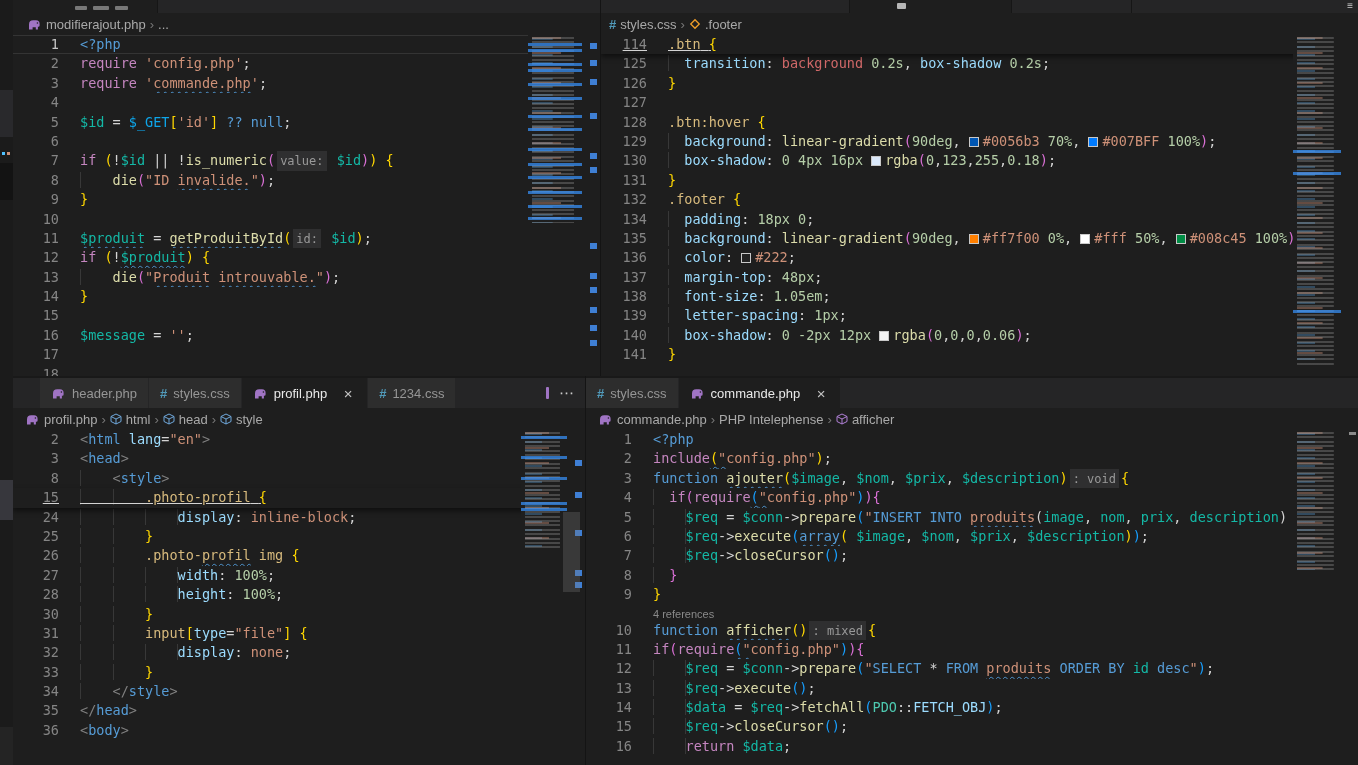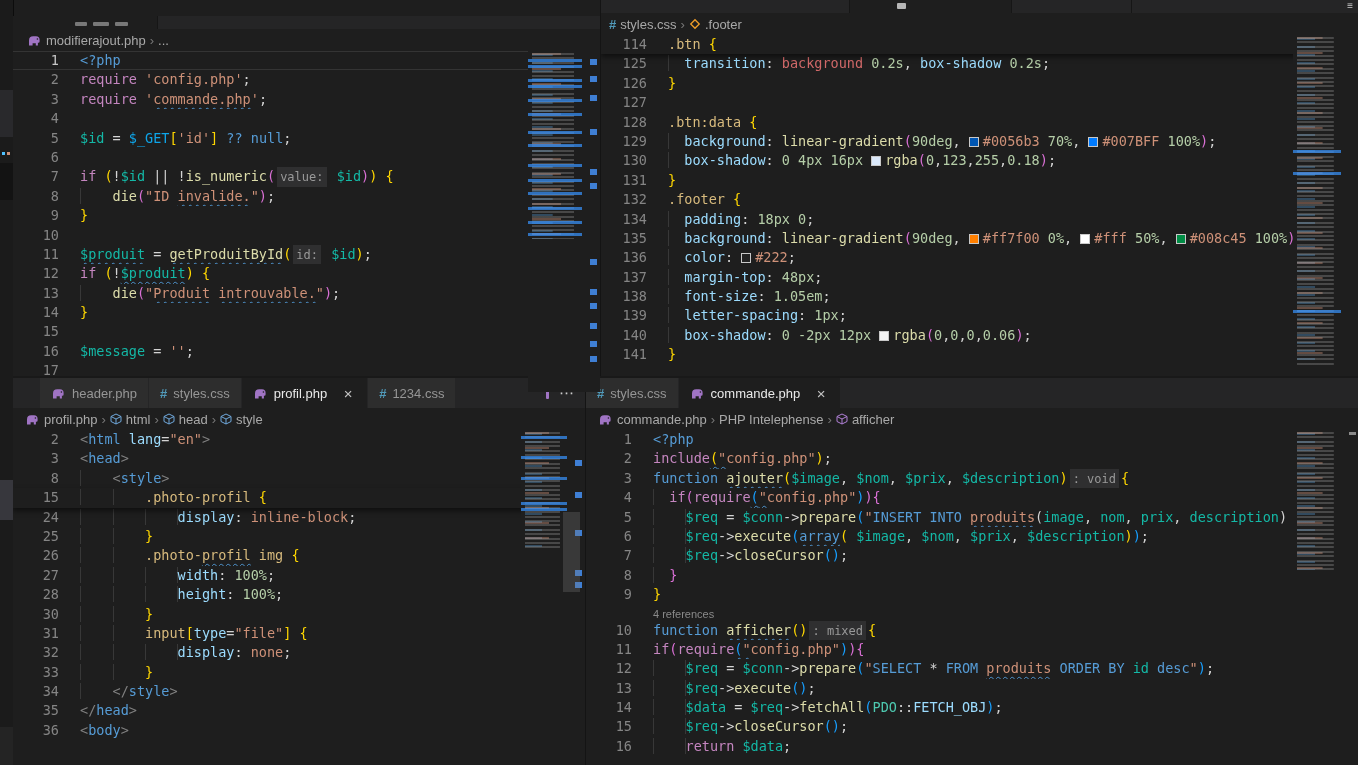--- a/index.html
+++ b/index.html
@@ -1,19 +1,19 @@
 <!DOCTYPE html>
 <html><head>
 <meta charset="utf-8">
 <style>
   html,body{margin:0;padding:0;background:#1e1e1e;}
   body{width:1358px;height:765px;overflow:hidden;position:relative;
        font-family:"Liberation Sans",sans-serif;color:#d4d4d4;}
   .pane{position:absolute;background:#1e1e1e;overflow:hidden;}
-  #tl{left:13px;top:16px;width:587px;height:376px;}
+  #tl{left:13px;top:0;width:587px;height:376px;}
   #tr{left:600px;top:0;width:758px;height:376px;border-left:1px solid #141414;}
   #bl{left:13px;top:376px;width:572px;height:389px;}
   #br{left:585px;top:376px;width:773px;height:389px;border-left:1px solid #141414;}
 
   
   #rail{position:absolute;left:0;top:0;width:13px;height:765px;background:#1b1b1b;border-right:1px solid #0c0c0c;}
   .railblock{position:absolute;left:0;width:13px;}
 
   
   .strip{height:13px;background:#252526;position:relative;overflow:hidden;}
@@ -42,21 +42,21 @@
   
   .code{position:absolute;left:0;right:14px;bottom:0;overflow:hidden;
         font-family:"DejaVu Sans Mono",monospace;font-size:13.5px;line-height:19.4px;}
   .t35{top:35px;} .t54{top:54px;}
   .row{display:flex;height:19.4px;}
   .ln{flex:none;width:46px;text-align:right;color:#858585;}
   .lc{flex:1 1 auto;min-width:0;padding-left:21px;white-space:pre;overflow:hidden;}
   .row.cur{box-shadow:inset 0 1px 0 #343434, inset 0 -1px 0 #343434;}
   .row.cur .ln{color:#c6c6c6;}
   .row.sticky{background:#1e1e1e;position:relative;z-index:3;}
-  .row.sticky.last{box-shadow:0 3px 5px rgba(0,0,0,.5);}
+  .row.sticky.last{box-shadow:0 3px 5px rgba(0,0,0,.5);text-decoration:underline;}
   .row.partial{height:11px;overflow:hidden;align-items:flex-end;}
   .row.lens{height:16px;line-height:16px;}
   span.lens{color:#8a8a8a;font-family:"Liberation Sans",sans-serif;font-size:11px;}
 
   
   .kw{color:#C586C0;} .kb{color:#569CD6;} .fn{color:#DCDCAA;}
   .var{color:#14b8a6;} .sg{color:#0ea5e9;} .str{color:#CE9178;}
   .num{color:#B5CEA8;} .prop{color:#9CDCFE;} .sel{color:#D7BA7D;}
   .tag{color:#569CD6;} .tagpun{color:#808080;} .red{color:#D16969;}
   .teal{color:#4EC9B0;} .pun{color:#d4d4d4;}
@@ -260,21 +260,21 @@
       <div class="row ">
         <span class="ln">126</span>
         <span class="lc"><span class="br1">}</span></span>
       </div>
       <div class="row ">
         <span class="ln">127</span>
         <span class="lc"></span>
       </div>
       <div class="row ">
         <span class="ln">128</span>
-        <span class="lc"><span class="sel">.btn:data</span><span class="pun"> </span><span class="br1">{</span></span>
+        <span class="lc"><span class="sel">.btn:hover</span><span class="pun"> </span><span class="br1">{</span></span>
       </div>
       <div class="row ">
         <span class="ln">129</span>
         <span class="lc"><span class="ind">  </span><span class="prop">background</span><span class="pun">: </span><span class="fn">linear-gradient</span><span class="br2">(</span><span class="num">90deg</span><span class="pun">, </span><span class="swatch" style="background: rgb(0, 86, 179);"></span><span class="str">#0056b3</span><span class="pun"> </span><span class="num">70%</span><span class="pun">, </span><span class="swatch" style="background: rgb(0, 123, 255);"></span><span class="str">#007BFF</span><span class="pun"> </span><span class="num">100%</span><span class="br2">)</span><span class="pun">;</span></span>
       </div>
       <div class="row ">
         <span class="ln">130</span>
         <span class="lc"><span class="ind">  </span><span class="prop">box-shadow</span><span class="pun">: </span><span class="num">0 4px 16px</span><span class="pun"> </span><span class="swatch" style="background: rgb(219, 233, 251);"></span><span class="fn">rgba</span><span class="br2">(</span><span class="num">0</span><span class="pun">,</span><span class="num">123</span><span class="pun">,</span><span class="num">255</span><span class="pun">,</span><span class="num">0.18</span><span class="br2">)</span><span class="pun">;</span></span>
       </div>
       <div class="row ">

